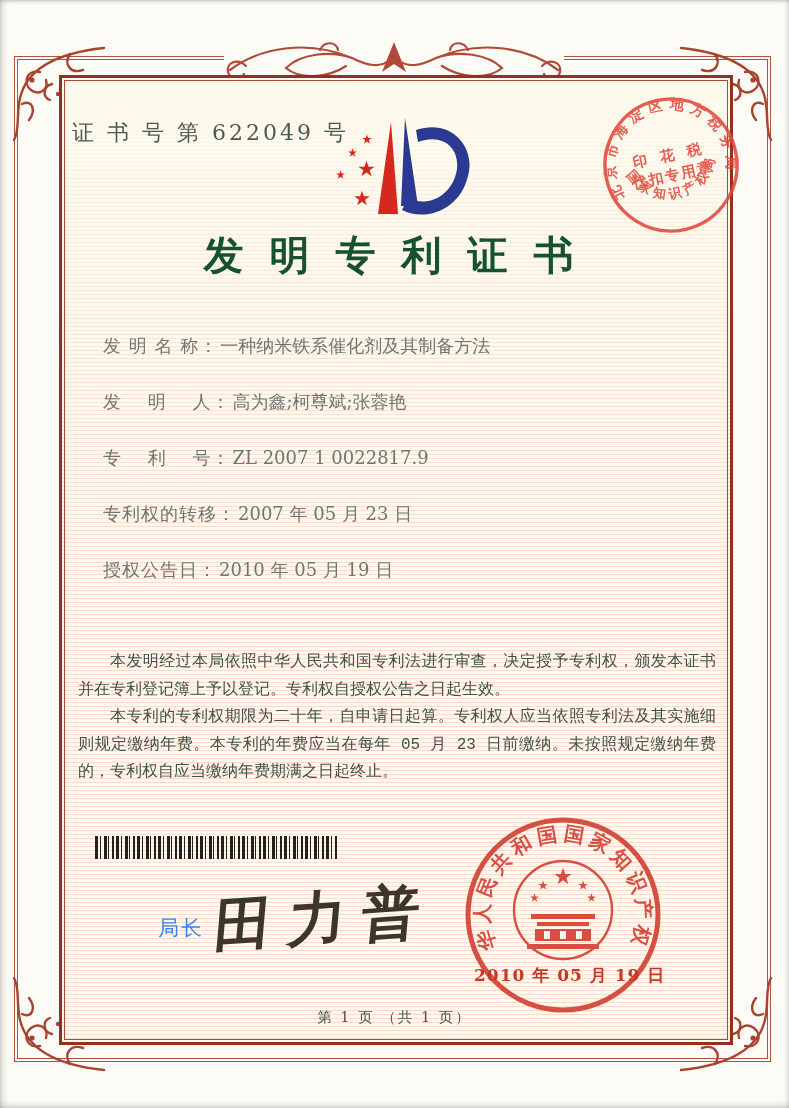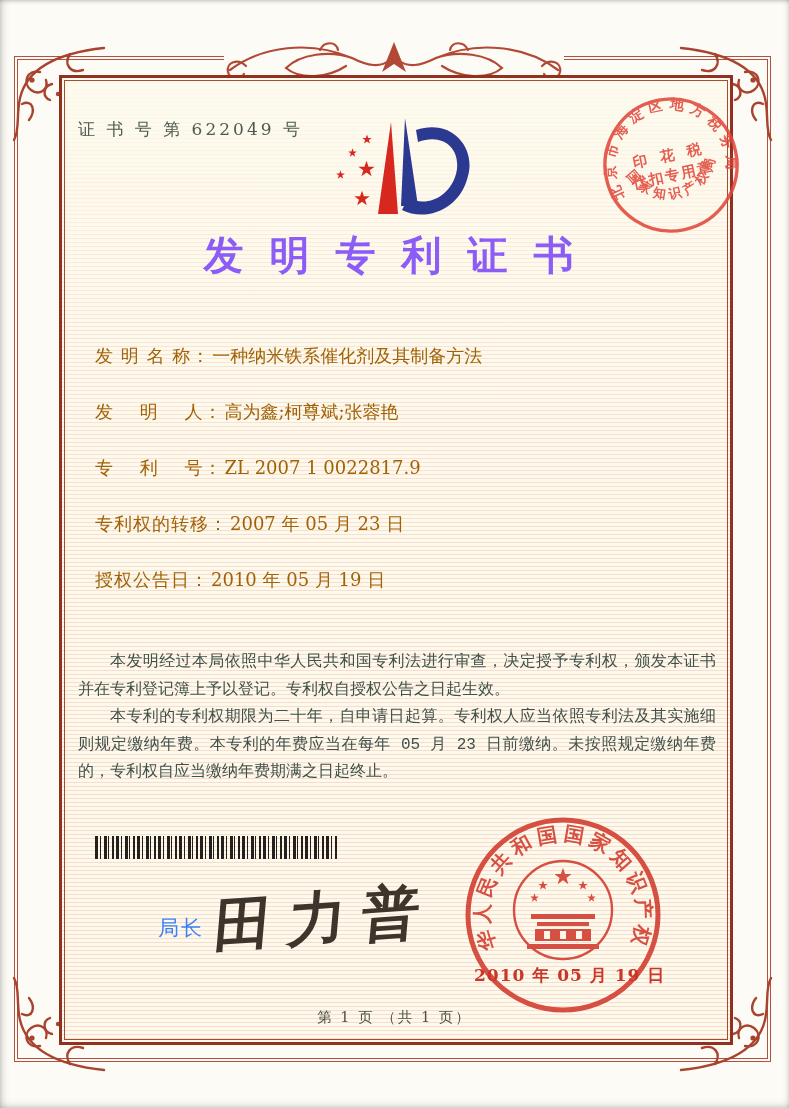--- a/index.html
+++ b/index.html
@@ -24,29 +24,29 @@
     color:#b24836;background:#fcfbf5;}
   
   .inner-frame{position:absolute;left:59px;top:75px;width:668px;height:964px;
     border:3px solid #94301f;
     background:
       linear-gradient(180deg,rgba(253,250,238,.95) 0%,rgba(253,250,238,.25) 26%,rgba(253,250,238,0) 55%),
       repeating-linear-gradient(180deg,rgba(233,158,128,.30) 0 1px,rgba(253,250,238,0) 1px 4px),
       #fdf9ec;}
   .inner-frame::after{content:"";position:absolute;inset:2px;border:1px solid #a84a32;}
   
-  .cert-no{position:absolute;left:78px;top:118px;font-size:17px;letter-spacing:3px;
+  .cert-no{position:absolute;left:72px;top:118px;font-size:22px;letter-spacing:3px;
     color:#4d5a50;}
   .logo{position:absolute;left:328px;top:114px;width:146px;height:116px;}
   .tax-stamp{position:absolute;left:598px;top:92px;width:146px;height:146px;
     transform:rotate(-12deg);opacity:.88;}
   .title{position:absolute;left:0;top:228px;width:789px;text-align:center;
-    font-size:40px;font-weight:600;color:#8b5cf6;letter-spacing:26px;padding-left:14px;
+    font-size:40px;font-weight:600;color:#14532d;letter-spacing:26px;padding-left:14px;
     box-sizing:border-box;}
-  .fields{position:absolute;left:95px;top:334px;width:580px;color:#a16207;margin-top:10px;}
+  .fields{position:absolute;left:103px;top:334px;width:580px;color:#737373;}
   .field-row{height:24px;margin-bottom:32px;font-size:18px;white-space:nowrap;}
   .flabel{letter-spacing:1px;}
   .fvalue{margin-left:2px;}
   .paras{position:absolute;left:78px;top:649px;width:638px;color:#41504a;
     font-size:16px;line-height:27.5px;text-align:justify;}
   .paras p{margin:0;text-indent:2em;font-family:Liberation Mono, monospace;}
   .barcode{position:absolute;left:95px;top:836px;width:242px;height:23px;
     background:repeating-linear-gradient(90deg,
       #22211e 0 3px,transparent 3px 5px,#22211e 5px 6px,transparent 6px 9px,
       #22211e 9px 12px,transparent 12px 13px,#22211e 13px 14px,transparent 14px 17px,

